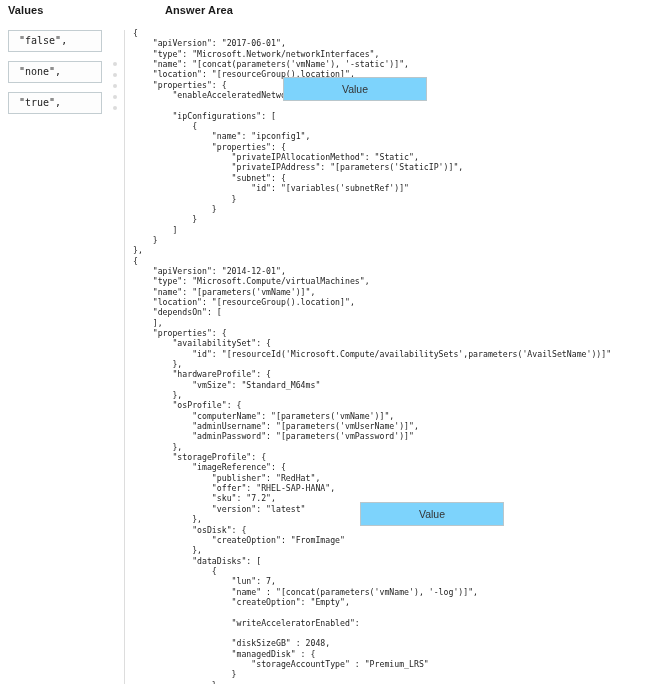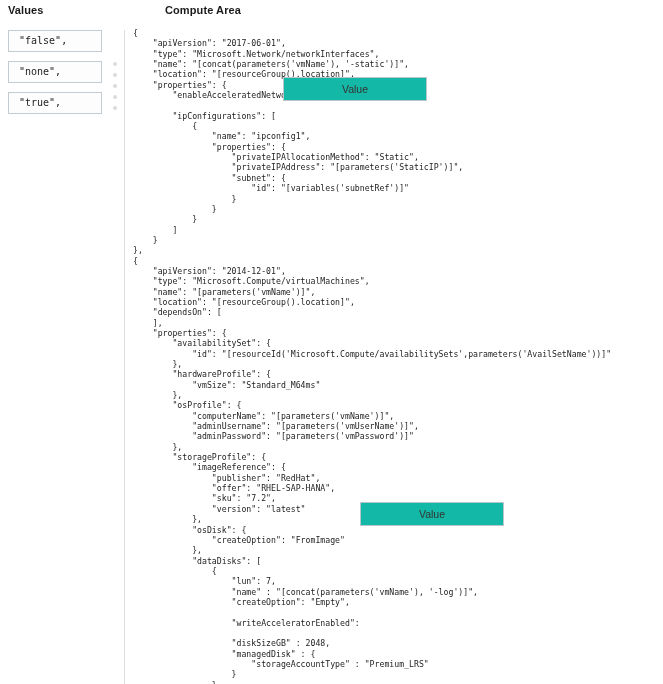--- a/index.html
+++ b/index.html
@@ -95,36 +95,36 @@
     position: relative;
   }
   .ln { height: 10.35px; white-space: pre; }
 
   
   .drop-target {
     position: absolute;
     width: 144px;
     height: 24px;
     border: 1px solid #b9c6cb;
-    background: #14b8a6;
+    background: #7dd3fc;
     font-family: "Liberation Sans", sans-serif;
     font-size: 10.5px;
     color: #333333;
     text-align: center;
     line-height: 22px;
     cursor: pointer;
   }
   #drop-accel { left: 150px; top: 49px; }
   #drop-writeaccel { left: 227px; top: 474px; }
 </style>
 </head>
 <body>
 
 <div class="col-header" id="values-header">Values</div>
-<div class="col-header" id="answer-header">Compute Area</div>
+<div class="col-header" id="answer-header">Answer Area</div>
 
 <div id="values-panel">
   <div class="value-chip">"false",</div>
   <div class="value-chip">"none",</div>
   <div class="value-chip">"true",</div>
 </div>
 
 <div id="drag-dots">
   <i></i>
   <i></i>

